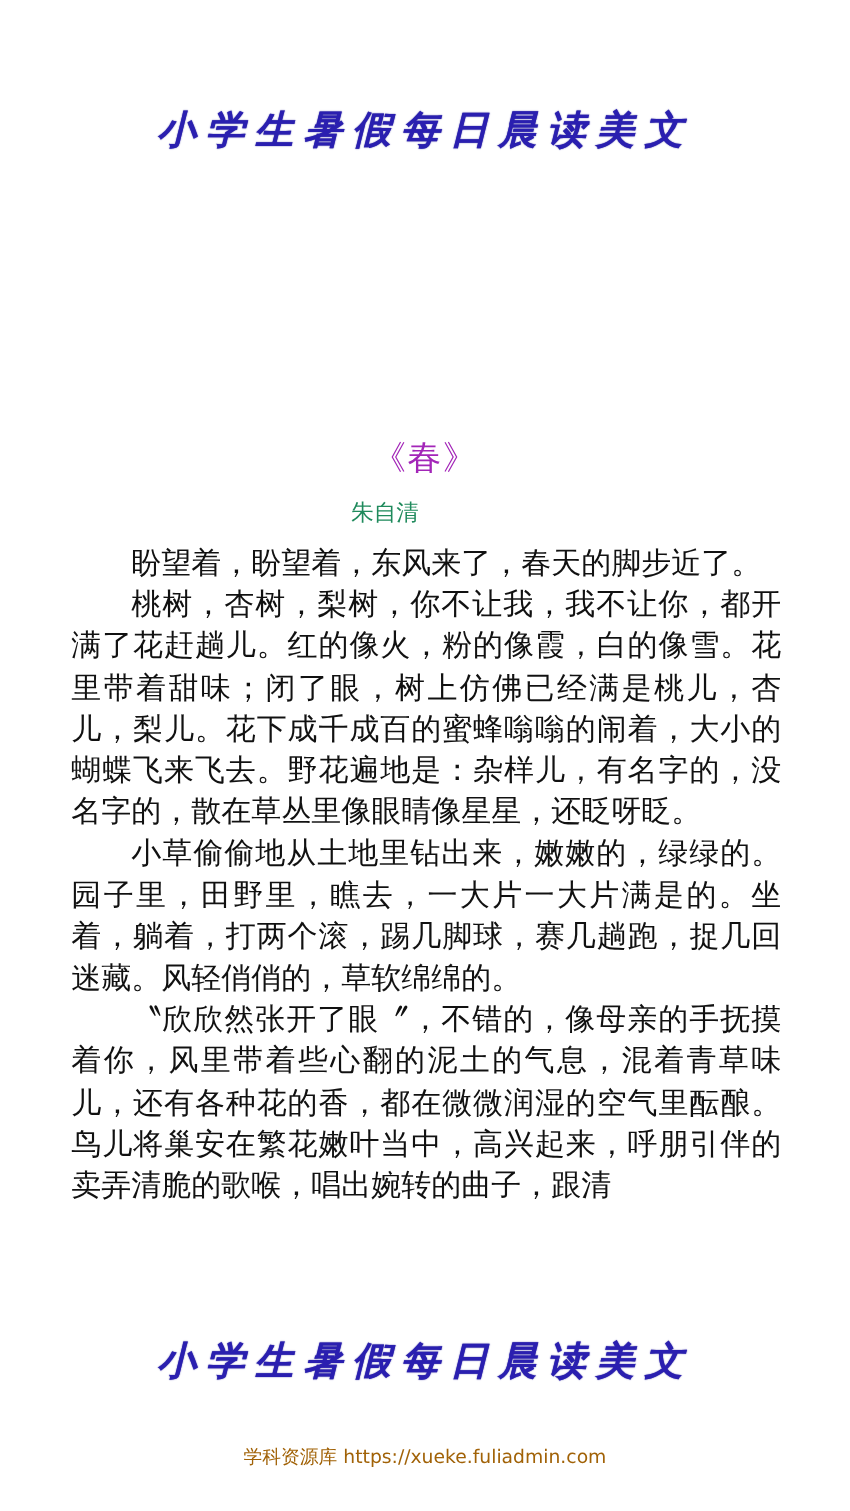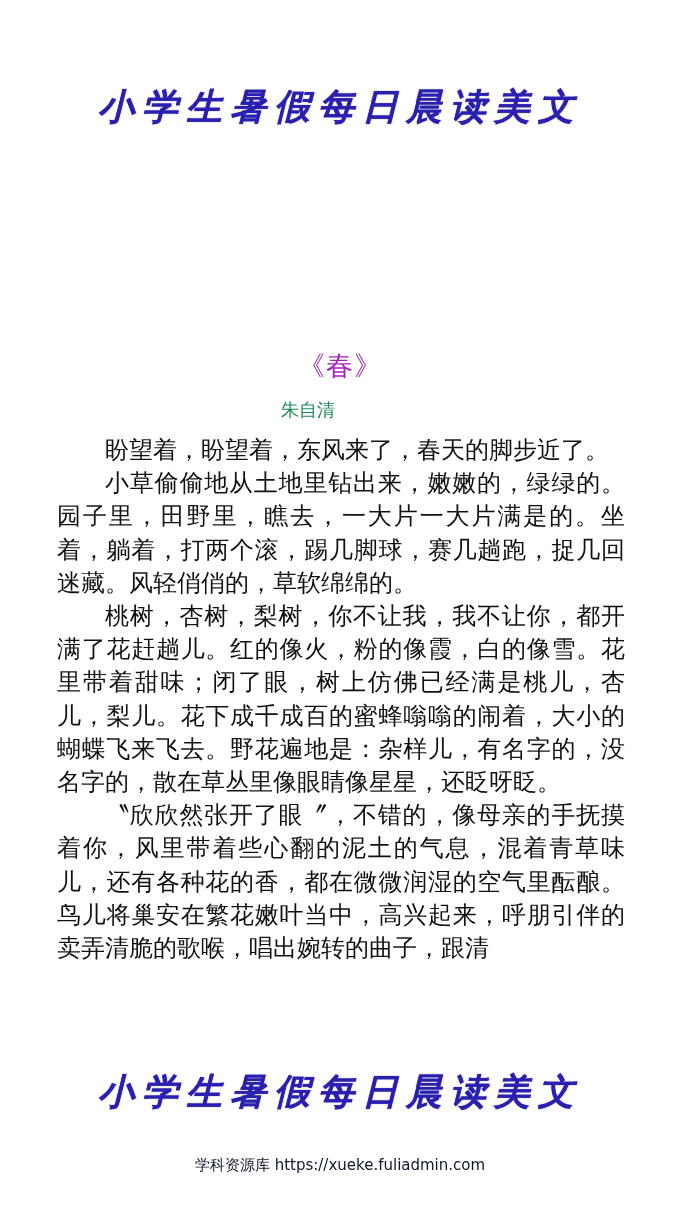--- a/index.html
+++ b/index.html
@@ -16,21 +16,21 @@
       color: #1a1a1a;
     }
     .banner {
       position: absolute;
       left: 0;
       width: 680px;
       text-align: center;
       font-family: "DejaVu Serif", "Liberation Serif", serif;
       font-weight: bold;
       font-style: italic;
-      font-size: 36px;
+      font-size: 31px;
       letter-spacing: 8px;
       color: #2a1fb0;
       text-shadow: 0 0 1px #1a1290;
     }
     .banner.top { top: 83px; }
     .banner.bottom { top: 1068px; }
 
     .essay-title {
       position: absolute;
       top: 348px;
@@ -65,33 +65,33 @@
       text-indent: 2em;
       text-align: justify;
     }
     .footer {
       position: absolute;
       top: 1156px;
       left: 0;
       width: 680px;
       text-align: center;
       font-size: 15px;
-      color: #0f172a;
+      color: #a16207;
     }
   </style>
 </head>
 <body>
 
 <div class="banner top">小学生暑假每日晨读美文</div>
 
 <div class="essay-title">《春》</div>
 <div class="essay-author">朱自清</div>
 
 <div class="essay-body">
   <p>盼望着，盼望着，东风来了，春天的脚步近了。</p>
+  <p>桃树，杏树，梨树，你不让我，我不让你，都开满了花赶趟儿。红的像火，粉的像霞，白的像雪。花里带着甜味；闭了眼，树上仿佛已经满是桃儿，杏儿，梨儿。花下成千成百的蜜蜂嗡嗡的闹着，大小的蝴蝶飞来飞去。野花遍地是：杂样儿，有名字的，没名字的，散在草丛里像眼睛像星星，还眨呀眨。</p>
   <p>小草偷偷地从土地里钻出来，嫩嫩的，绿绿的。园子里，田野里，瞧去，一大片一大片满是的。坐着，躺着，打两个滚，踢几脚球，赛几趟跑，捉几回迷藏。风轻俏俏的，草软绵绵的。</p>
-  <p>桃树，杏树，梨树，你不让我，我不让你，都开满了花赶趟儿。红的像火，粉的像霞，白的像雪。花里带着甜味；闭了眼，树上仿佛已经满是桃儿，杏儿，梨儿。花下成千成百的蜜蜂嗡嗡的闹着，大小的蝴蝶飞来飞去。野花遍地是：杂样儿，有名字的，没名字的，散在草丛里像眼睛像星星，还眨呀眨。</p>
   <p>〝欣欣然张开了眼〞，不错的，像母亲的手抚摸着你，风里带着些心翻的泥土的气息，混着青草味儿，还有各种花的香，都在微微润湿的空气里酝酿。鸟儿将巢安在繁花嫩叶当中，高兴起来，呼朋引伴的卖弄清脆的歌喉，唱出婉转的曲子，跟清</p>
 </div>
 
 <div class="banner bottom">小学生暑假每日晨读美文</div>
 
 <div class="footer">学科资源库 https://xueke.fuliadmin.com</div>
 
 </body></html>

